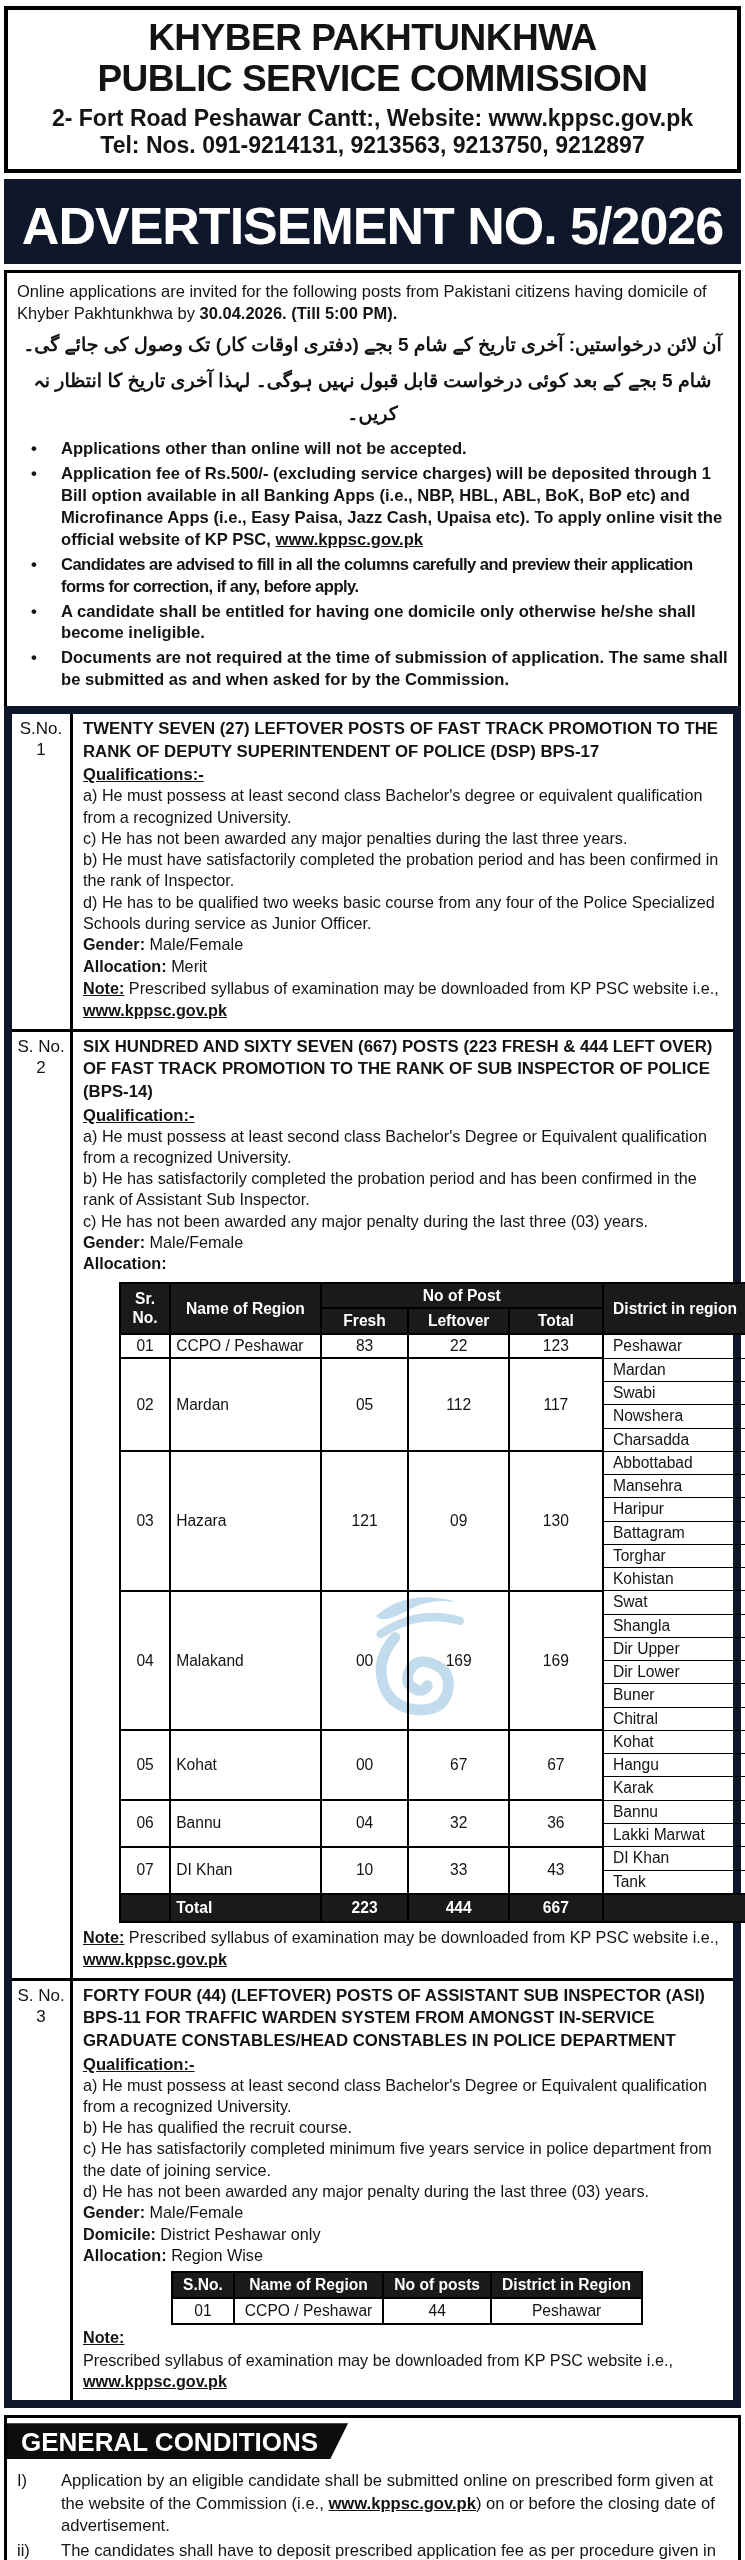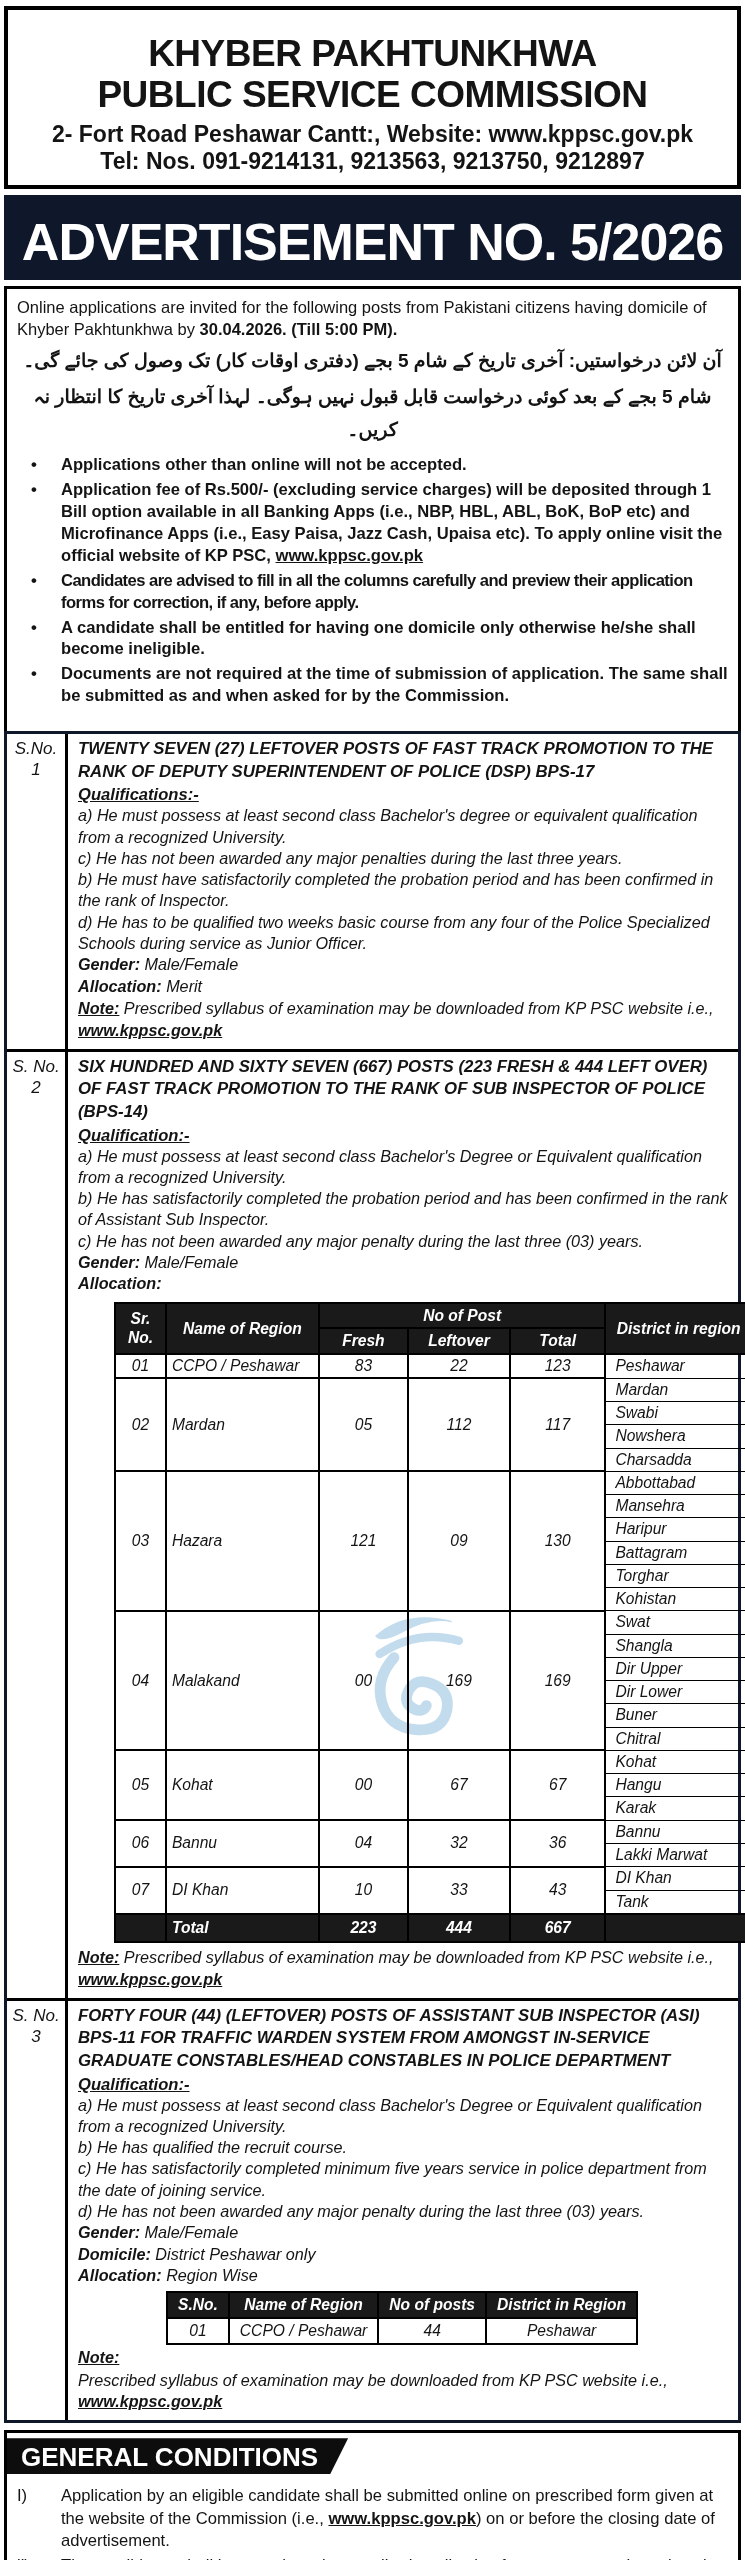--- a/index.html
+++ b/index.html
@@ -2,38 +2,38 @@
 <html><head>
 <meta charset="utf-8">
 <style>
   html,body{margin:0;padding:0;background:#e8e8e8;}
   .page{
     width:745px;margin:0 auto;background:#fff;color:#141414;
     font-family:"Liberation Sans",sans-serif;box-sizing:border-box;
     padding:6px 4px 0;
   }
   
-  .header-box{border:4px solid #000;text-align:center;padding:24px 6px 10px;}
+  .header-box{border:4px solid #000;text-align:center;padding:8px 6px 10px;}
   .org-line{font-weight:bold;font-size:37px;line-height:1.1;letter-spacing:-.5px;}
   .addr-line{font-weight:bold;font-size:23px;margin-top:6px;line-height:1.15;}
   .tel-line{font-weight:bold;font-size:23px;line-height:1.2;}
   .ad-banner{
     background:#0f172a;color:#fff;text-align:center;font-weight:bold;
     font-size:52px;letter-spacing:-1px;padding:20px 0 10px;margin-top:6px;line-height:1.05;
   }
   
-  .intro-box{border:3px solid #000;margin-top:6px;padding:8px 10px 21px;}
+  .intro-box{border:3px solid #000;margin-top:6px;padding:8px 10px 12px;}
   .intro-par{font-size:16.5px;line-height:1.32;margin:0;}
   .urdu-line{direction:rtl;text-align:center;font-weight:bold;font-size:19px;line-height:1.75;margin-top:3px;}
   .bullets{list-style:none;margin:8px 0 0;padding:0;}
   .bullets li{position:relative;padding-left:44px;font-weight:bold;font-size:16.6px;line-height:1.32;margin:3px 0;}
   .bullets li::before{content:"\2022";position:absolute;left:14px;top:0;}
   .bullets li.narrow{letter-spacing:-.55px;}
   
-  .posts{border:3px solid #0f172a;margin-top:-3px;font-style:italic;}
+  .posts{border:8px solid #0f172a;margin-top:-3px;}
   .post-row{display:flex;border-bottom:3px solid #000;}
   .post-row:last-child{border-bottom:none;}
   .sn-cell{width:58px;flex-shrink:0;border-right:3px solid #000;text-align:center;
            font-size:17px;padding-top:4px;line-height:1.25;}
   .content-cell{flex:1;padding:4px 8px 7px 10px;position:relative;min-width:0;}
   .post-title{font-weight:bold;font-size:16.8px;line-height:1.35;}
   .qual-label{font-weight:bold;text-decoration:underline;font-size:16.6px;margin-top:2px;}
   .qitem{font-size:16.2px;line-height:1.31;}
   .info-line{font-size:16.2px;line-height:1.33;}
   .note-line{font-size:16.2px;line-height:1.35;margin-top:1px;}

